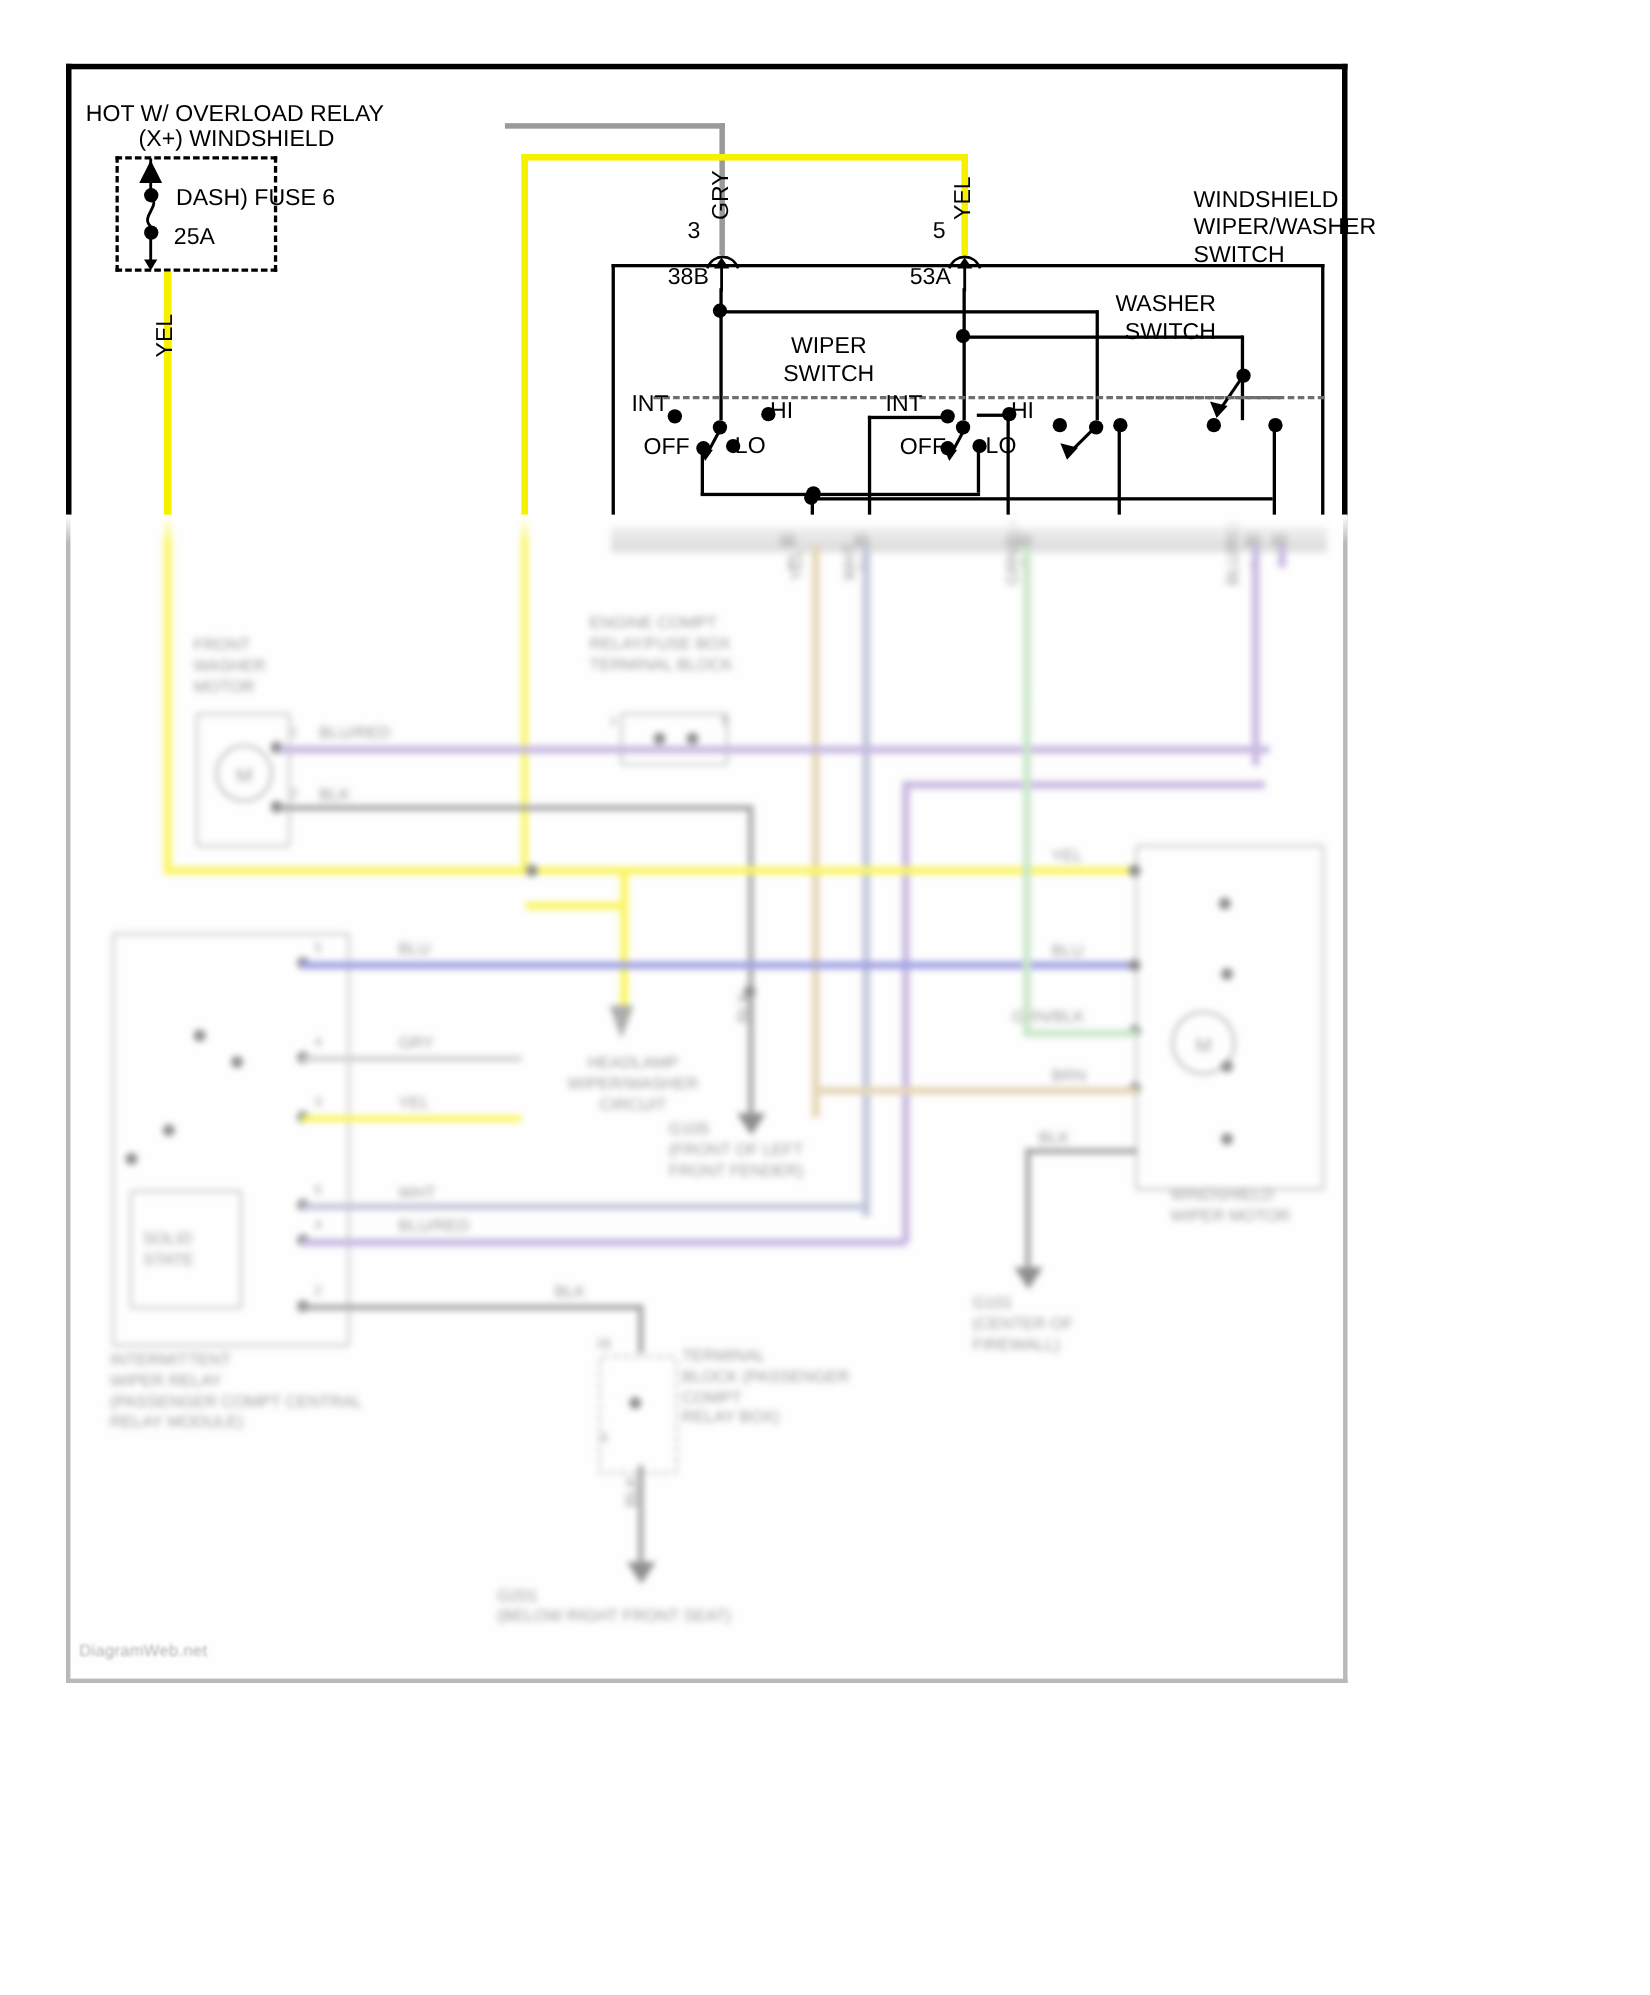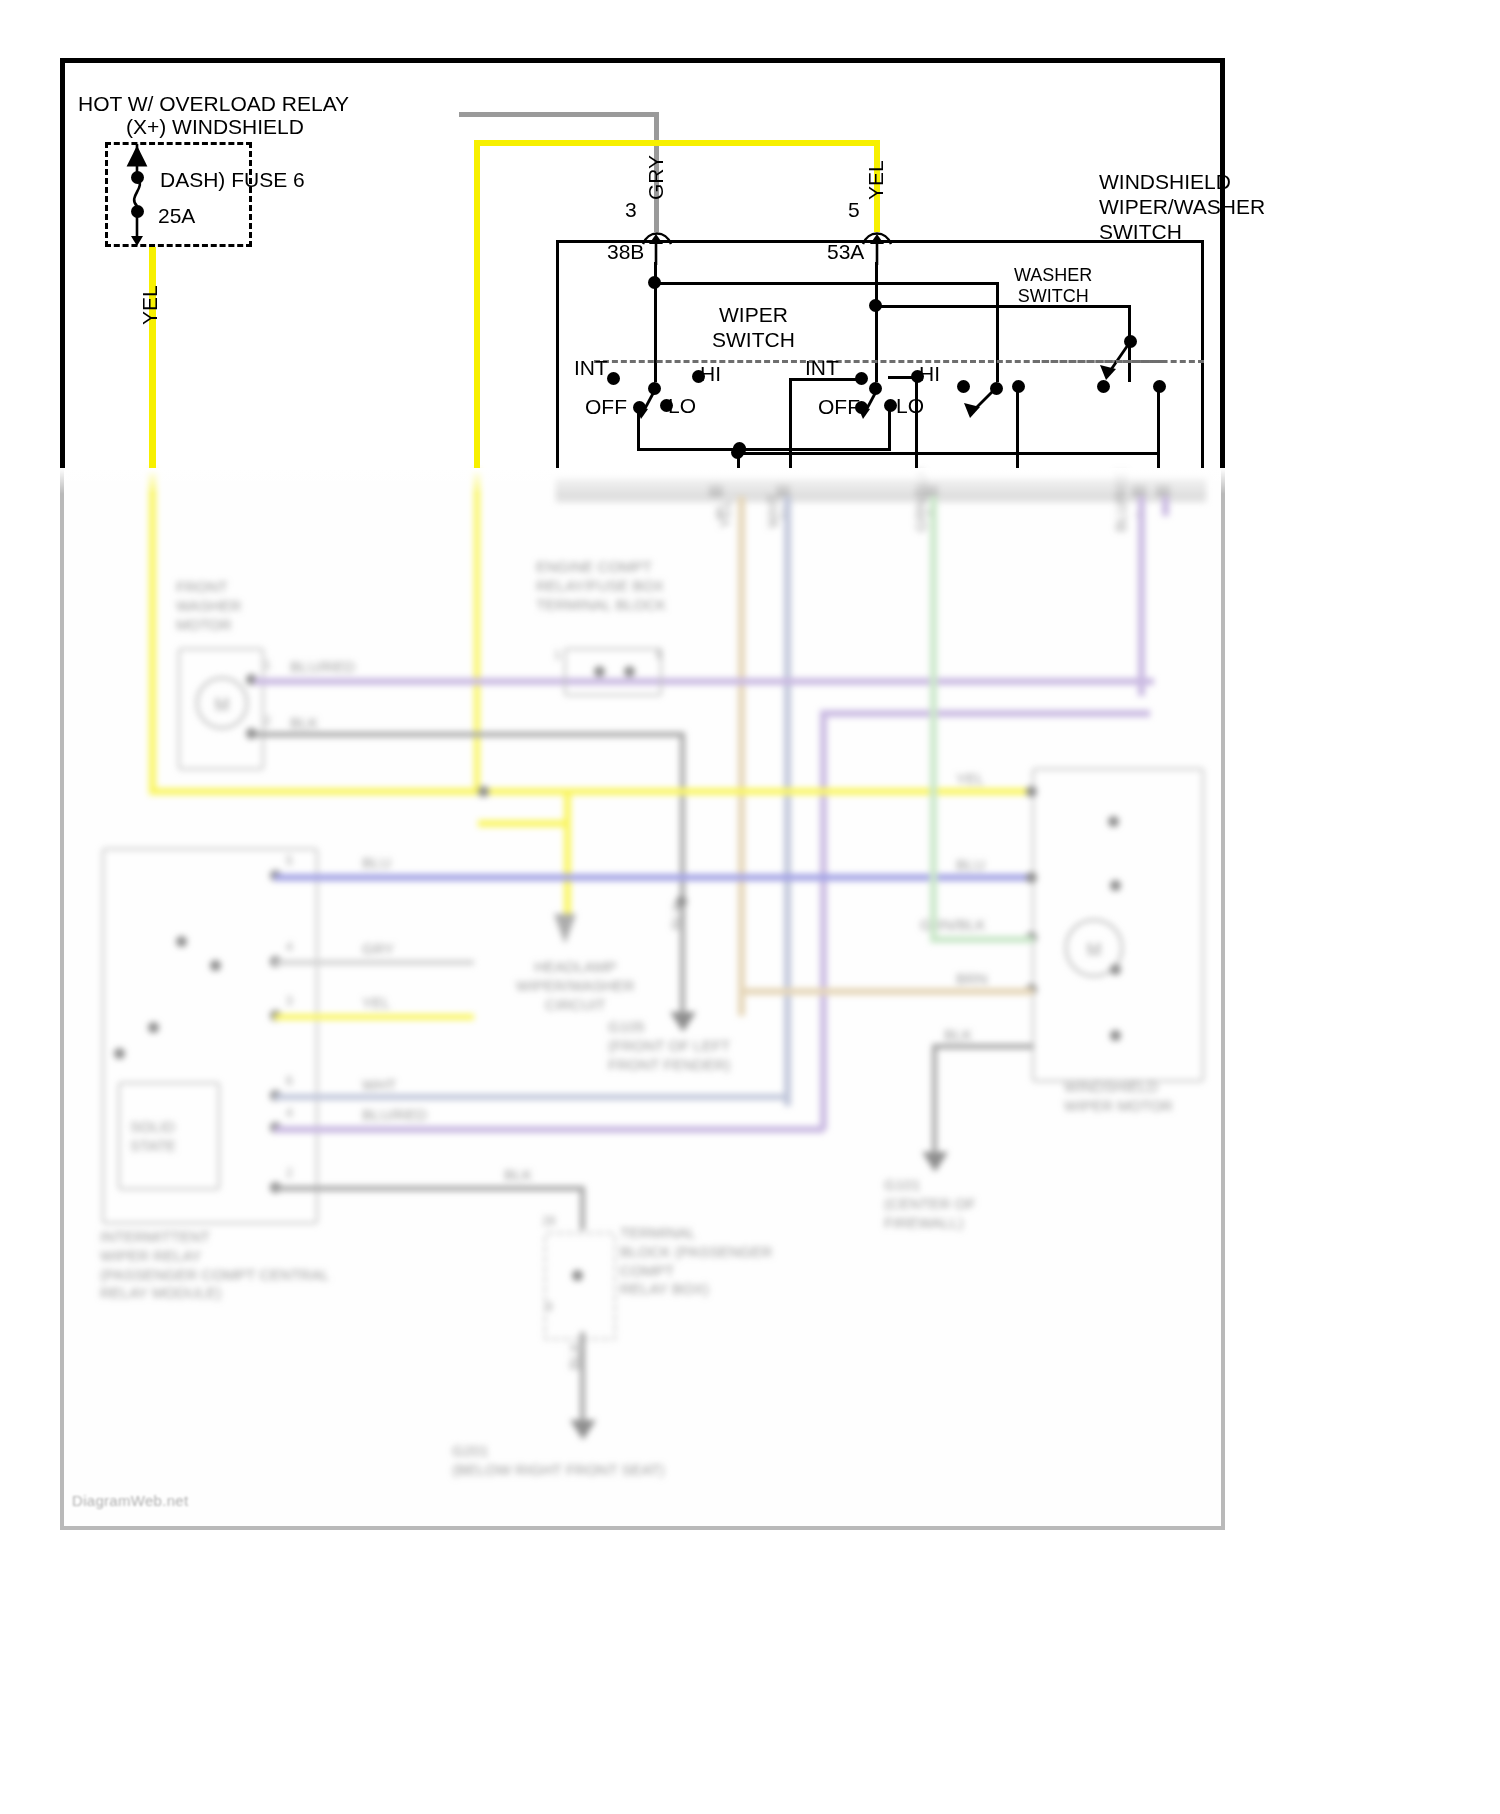--- a/index.html
+++ b/index.html
@@ -101,21 +101,21 @@
     <path d="M3,18 C8,4 26,4 31,18" stroke="#000" stroke-width="2.4" fill="none"></path>
   </svg>
   <svg class="arrow" style="left:860px;top:226px;" width="36" height="22" viewBox="0 0 36 22">
     <path d="M3,18 C8,4 26,4 31,18" stroke="#000" stroke-width="2.4" fill="none"></path>
   </svg>
 
   <div class="wire h" style="left:556px;top:240px;width:648px;height:3px;"></div>
   <div class="wire v" style="left:556px;top:240px;width:3px;height:242px;"></div>
   <div class="wire v" style="left:1201px;top:240px;width:3px;height:242px;"></div>
 
-  <div class="lbl" style="left:1085px;top:170px;font-size:21px;text-align:left;margin-left:14px;">WINDSHIELD
+  <div class="lbl" style="left:1085px;top:170px;font-size:21px;text-align:left;">WINDSHIELD
 WIPER/WASHER
 SWITCH</div>
 
   <div class="lbl" style="left:607px;top:240px;font-size:21px;">38B</div>
   <div class="lbl" style="left:827px;top:240px;font-size:21px;">53A</div>
 
   <svg class="arrow" style="left:643px;top:232px;" width="26" height="34" viewBox="0 0 26 34">
     <line x1="13" y1="33" x2="13" y2="6" stroke="#000" stroke-width="2.6"></line>
     <path d="M6,12 L13,2 L20,12" fill="#000"></path>
   </svg>
@@ -129,21 +129,21 @@
   <div class="wire v" style="left:996px;top:282px;width:3px;height:100px;"></div>
   <div class="dot" style="left:648px;top:276px;"></div>
 
   <div class="wire v" style="left:875px;top:262px;width:3px;height:120px;"></div>
   <div class="wire h" style="left:875px;top:305px;width:255px;height:3px;"></div>
   <div class="wire v" style="left:1128px;top:305px;width:3px;height:77px;"></div>
   <div class="dot" style="left:869px;top:299px;"></div>
 
   <div class="lbl" style="left:712px;top:303px;font-size:21px;text-align:center;">WIPER
 SWITCH</div>
-  <div class="lbl" style="left:1014px;top:265px;font-size:18px;text-align:center;">WASHER
+  <div class="lbl" style="left:1014px;top:265px;font-size:21px;text-align:right;">WASHER
 SWITCH</div>
 
   <div class="dash-line" style="left:594px;top:360px;width:570px;"></div>
 
   <div class="dot" style="left:648px;top:382px;"></div>
   <svg class="arrow" style="left:618px;top:386px;" width="60" height="36" viewBox="0 0 60 36">
     <line x1="38" y1="2" x2="24" y2="28" stroke="#000" stroke-width="2.8"></line>
     <path d="M17,19 L23,33 L30,23" fill="#000"></path>
   </svg>
   <div class="dot" style="left:607px;top:372px;"></div>

